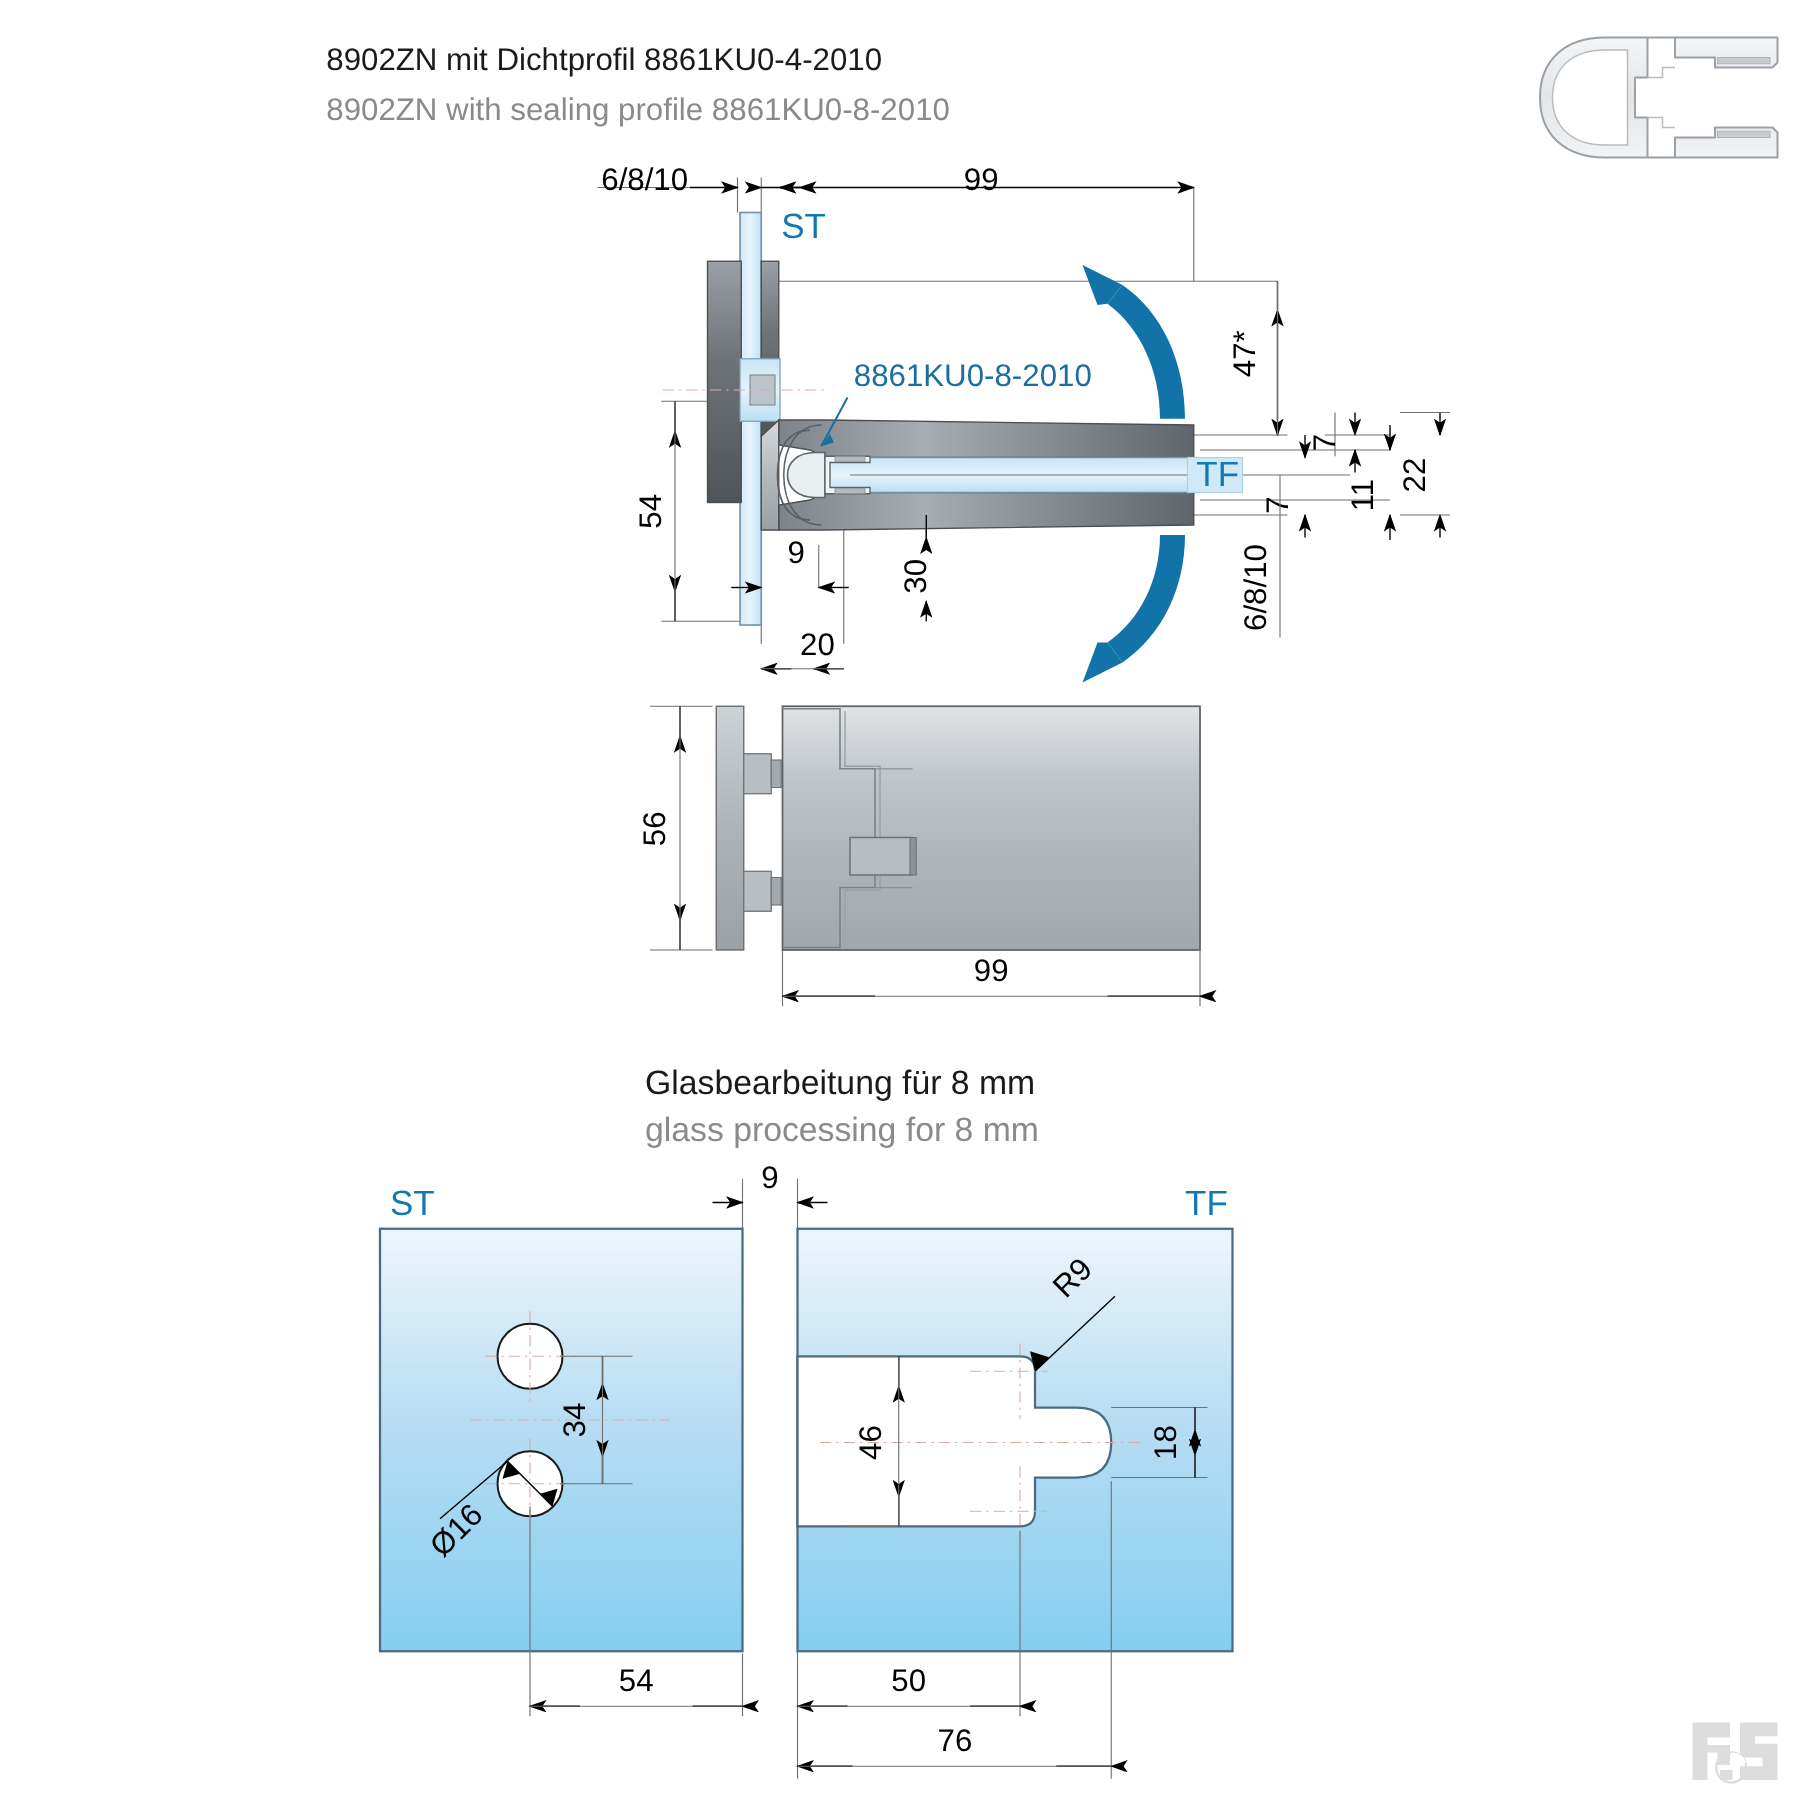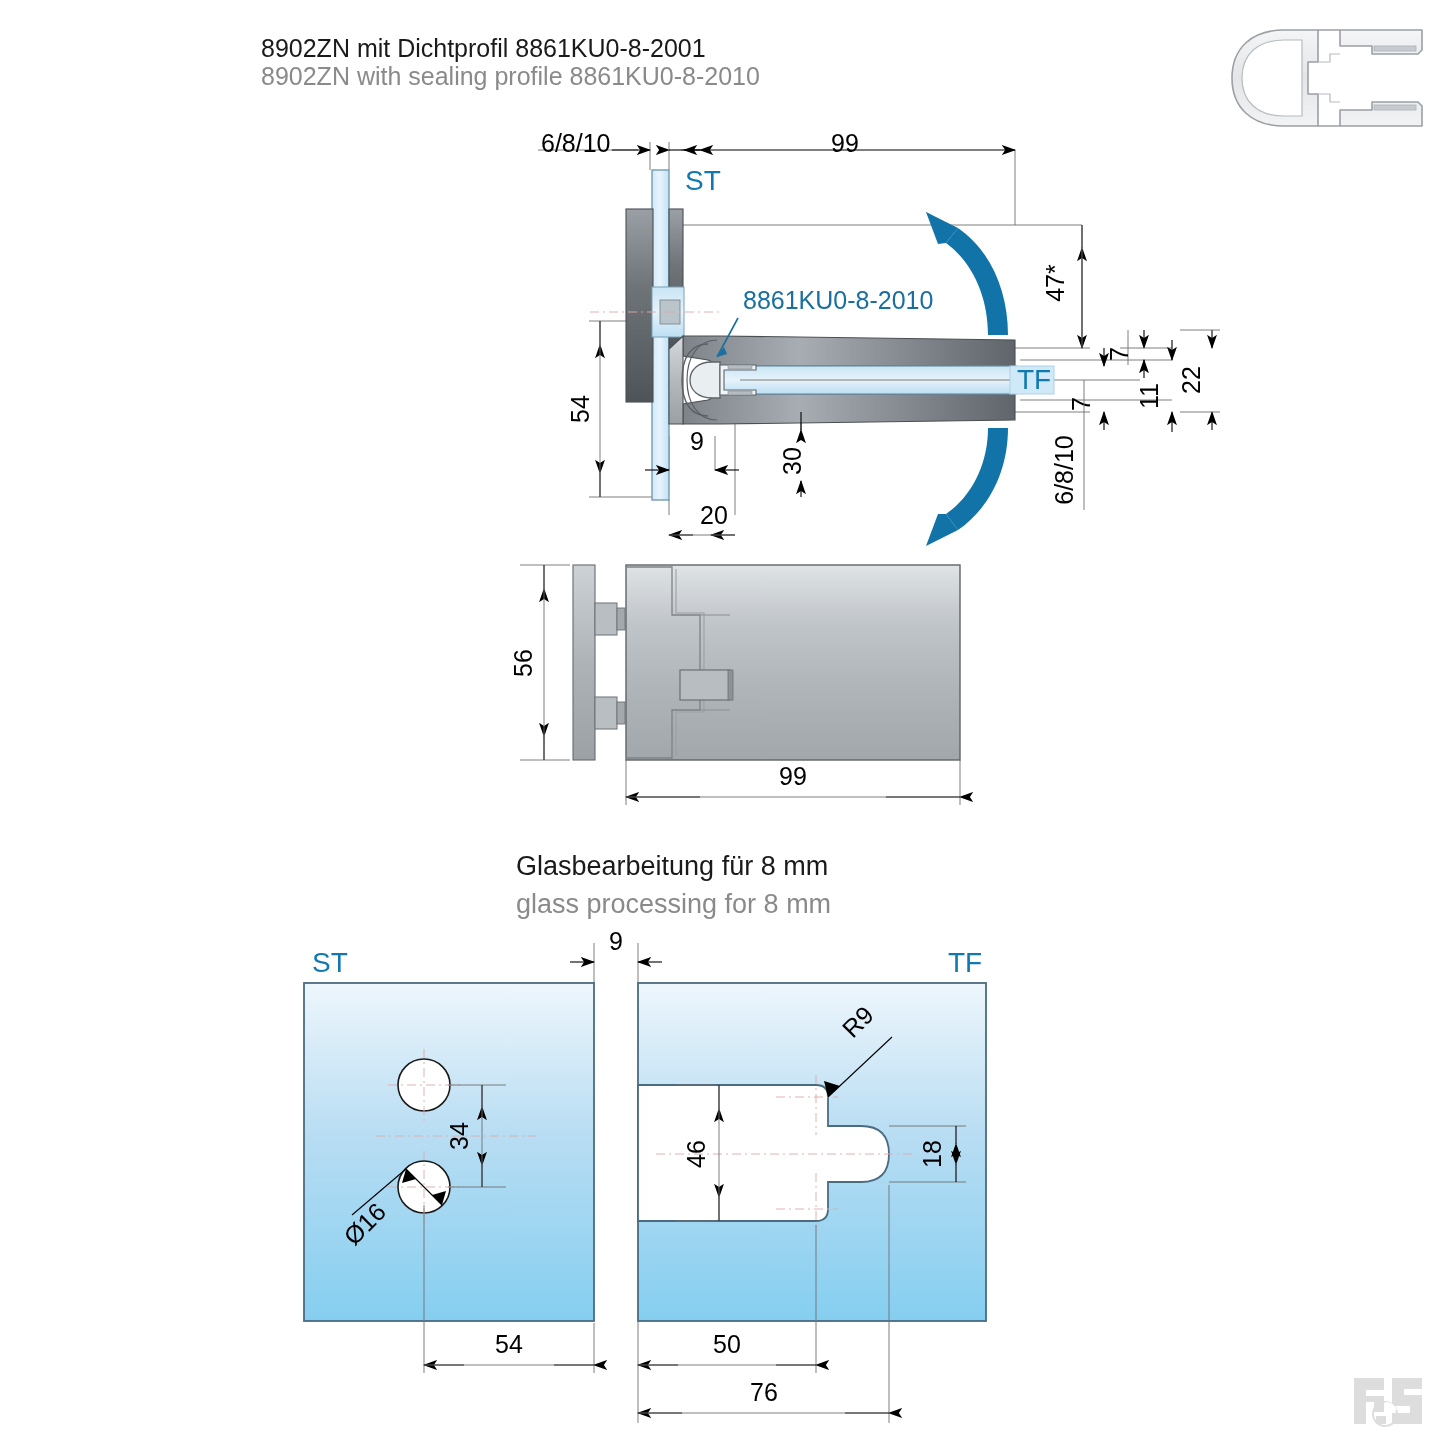--- a/index.html
+++ b/index.html
@@ -1,37 +1,37 @@
 <!DOCTYPE html>
 <html><head>
 <meta charset="utf-8">
 <style>
   html,body{margin:0;padding:0;background:#ffffff;}
   body{width:1445px;height:1445px;position:relative;overflow:hidden;
        font-family:"Liberation Sans",sans-serif;color:#000;}
   .abs{position:absolute;}
   #title-de{left:261px;top:34px;font-size:25px;color:#1a1a1a;white-space:nowrap;}
-  #title-en{left:261px;top:62px;font-size:25px;color:#8a8a8a;white-space:nowrap;}
+  #title-en{left:261px;top:74px;font-size:25px;color:#8a8a8a;white-space:nowrap;}
   #profile-icon{left:1222px;top:22px;}
   #rs-logo{left:1352px;top:1372px;}
   svg{display:block;}
   .dimtxt{font-size:25px;fill:#000;font-family:"Liberation Sans",sans-serif;}
   .lbl-blue{font-size:28px;fill:#1279b0;font-family:"Liberation Sans",sans-serif;}
   .lbl-part{font-size:25px;fill:#1a6fa0;font-family:"Liberation Sans",sans-serif;}
   .hd{font-size:27px;fill:#1a1a1a;font-family:"Liberation Sans",sans-serif;}
   .hd2{font-size:27px;fill:#8a8a8a;font-family:"Liberation Sans",sans-serif;}
   .dl{stroke:#000;stroke-width:1.1;fill:none;}
   .xl{stroke:#6f6f6f;stroke-width:0.9;fill:none;}
   .cl{stroke:#e0a9a9;stroke-width:0.9;fill:none;stroke-dasharray:9 4 2 4;}
   .arrow-blue{fill:#1273a8;}
 </style>
 </head>
 <body>
 
-<div class="abs" id="title-de">8902ZN mit Dichtprofil 8861KU0-8-2001</div>
+<div class="abs" id="title-de">8902ZN mit Dichtprofil 8861KU0-4-2010</div>
 <div class="abs" id="title-en">8902ZN with sealing profile 8861KU0-8-2010</div>
 
 <div class="abs" id="profile-icon">
 <svg width="210" height="112" viewBox="0 0 210 112">
   <defs>
     <linearGradient id="pg" x1="0" y1="0" x2="0" y2="1">
       <stop offset="0" stop-color="#f4f5f6"></stop>
           <stop offset="0.5" stop-color="#e3e5e7"></stop>
       <stop offset="1" stop-color="#f2f3f4"></stop>
     </linearGradient>
@@ -41,21 +41,21 @@
            L196 80 L200 84 L200 104 L62 104
            C30 104 10 86 10 56 C10 26 30 8 62 8 Z" fill="url(#pg)" stroke="#9aa0a5" stroke-width="1.6" stroke-linejoin="round"></path>
   <path d="M62 18 C36 18 20 32 20 56 C20 80 36 94 62 94 L80 94 L80 18 Z" fill="#ffffff" stroke="#b6bcc1" stroke-width="1.2"></path>
   <path d="M96 40 L108 40 L108 32 L118 32" fill="none" stroke="#b6bcc1" stroke-width="1.2"></path>
   <path d="M96 72 L108 72 L108 80 L118 80" fill="none" stroke="#b6bcc1" stroke-width="1.2"></path>
   <rect x="152" y="24" width="42" height="5" fill="#c7cbcf" stroke="#adb2b6" stroke-width="0.8"></rect>
   <rect x="152" y="83" width="42" height="5" fill="#c7cbcf" stroke="#adb2b6" stroke-width="0.8"></rect>
 </svg>
 </div>
 
-<div class="abs" style="left:12px;top:0;padding-left:48px;">
+<div class="abs" style="left:0;top:0;">
 <svg width="1200" height="560" viewBox="0 0 1200 560">
  <defs>
   <linearGradient id="glv" x1="0" y1="0" x2="1" y2="0">
     <stop offset="0" stop-color="#cfeaf8"></stop>
           <stop offset="0.45" stop-color="#e8f4fc"></stop>
     <stop offset="1" stop-color="#bfe2f6"></stop>
   </linearGradient>
   <linearGradient id="mdk" x1="0" y1="0" x2="1" y2="0">
     <stop offset="0" stop-color="#7d8388"></stop>
           <stop offset="0.35" stop-color="#a7adb2"></stop>

